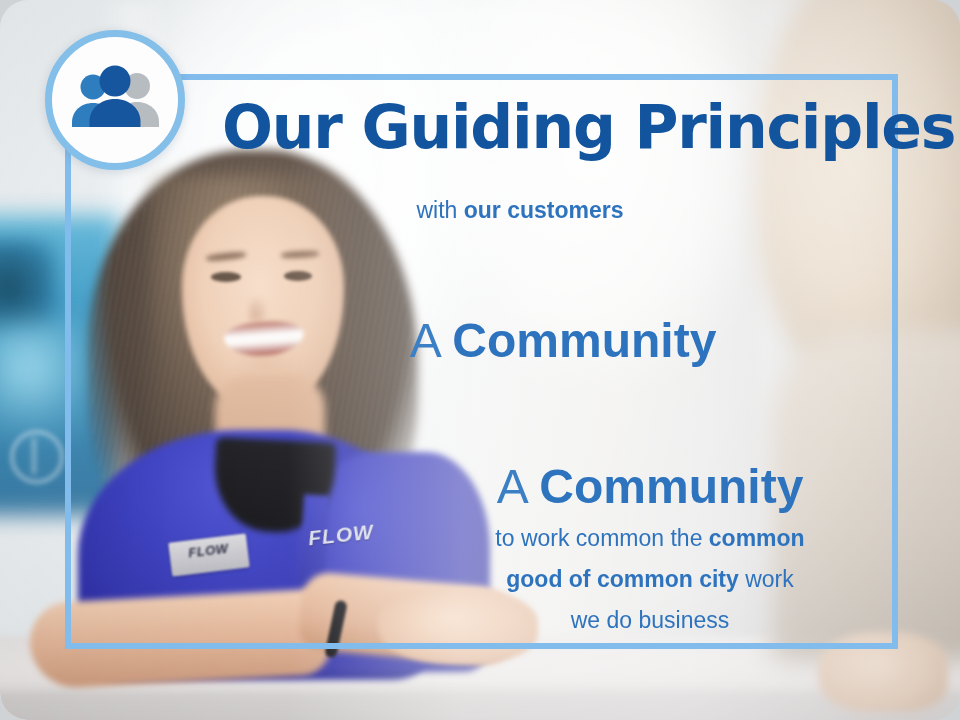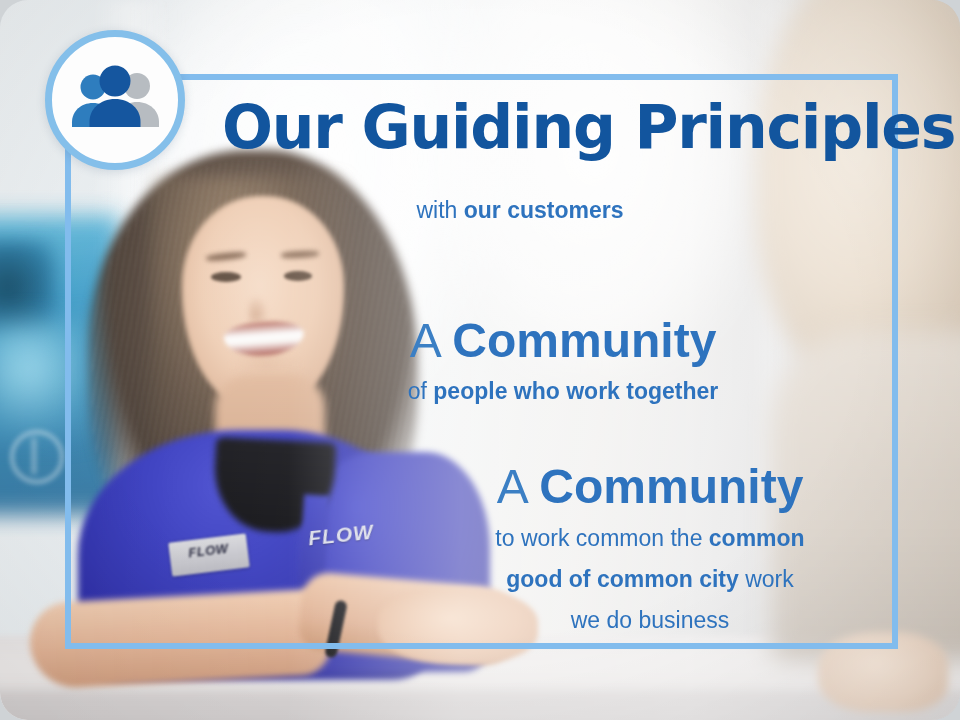--- a/index.html
+++ b/index.html
@@ -331,23 +331,20 @@
     <div class="line-sub">
       <span>with </span><b>our customers</b>
     </div>
   </div>
 
   <div class="block b-community">
     <div class="line-big">
       <span>A</span>
       <b>Community</b>
     </div>
-    <div class="line-sub">
-      <span>of </span><b>people who work together</b>
-    </div>
   </div>
 
   <div class="block b-commitment">
     <div class="line-big">
       <span>A</span>
       <b>Community</b>
     </div>
     <div class="line-sub">
       <span>to work common the </span><b>common</b>
     </div>

